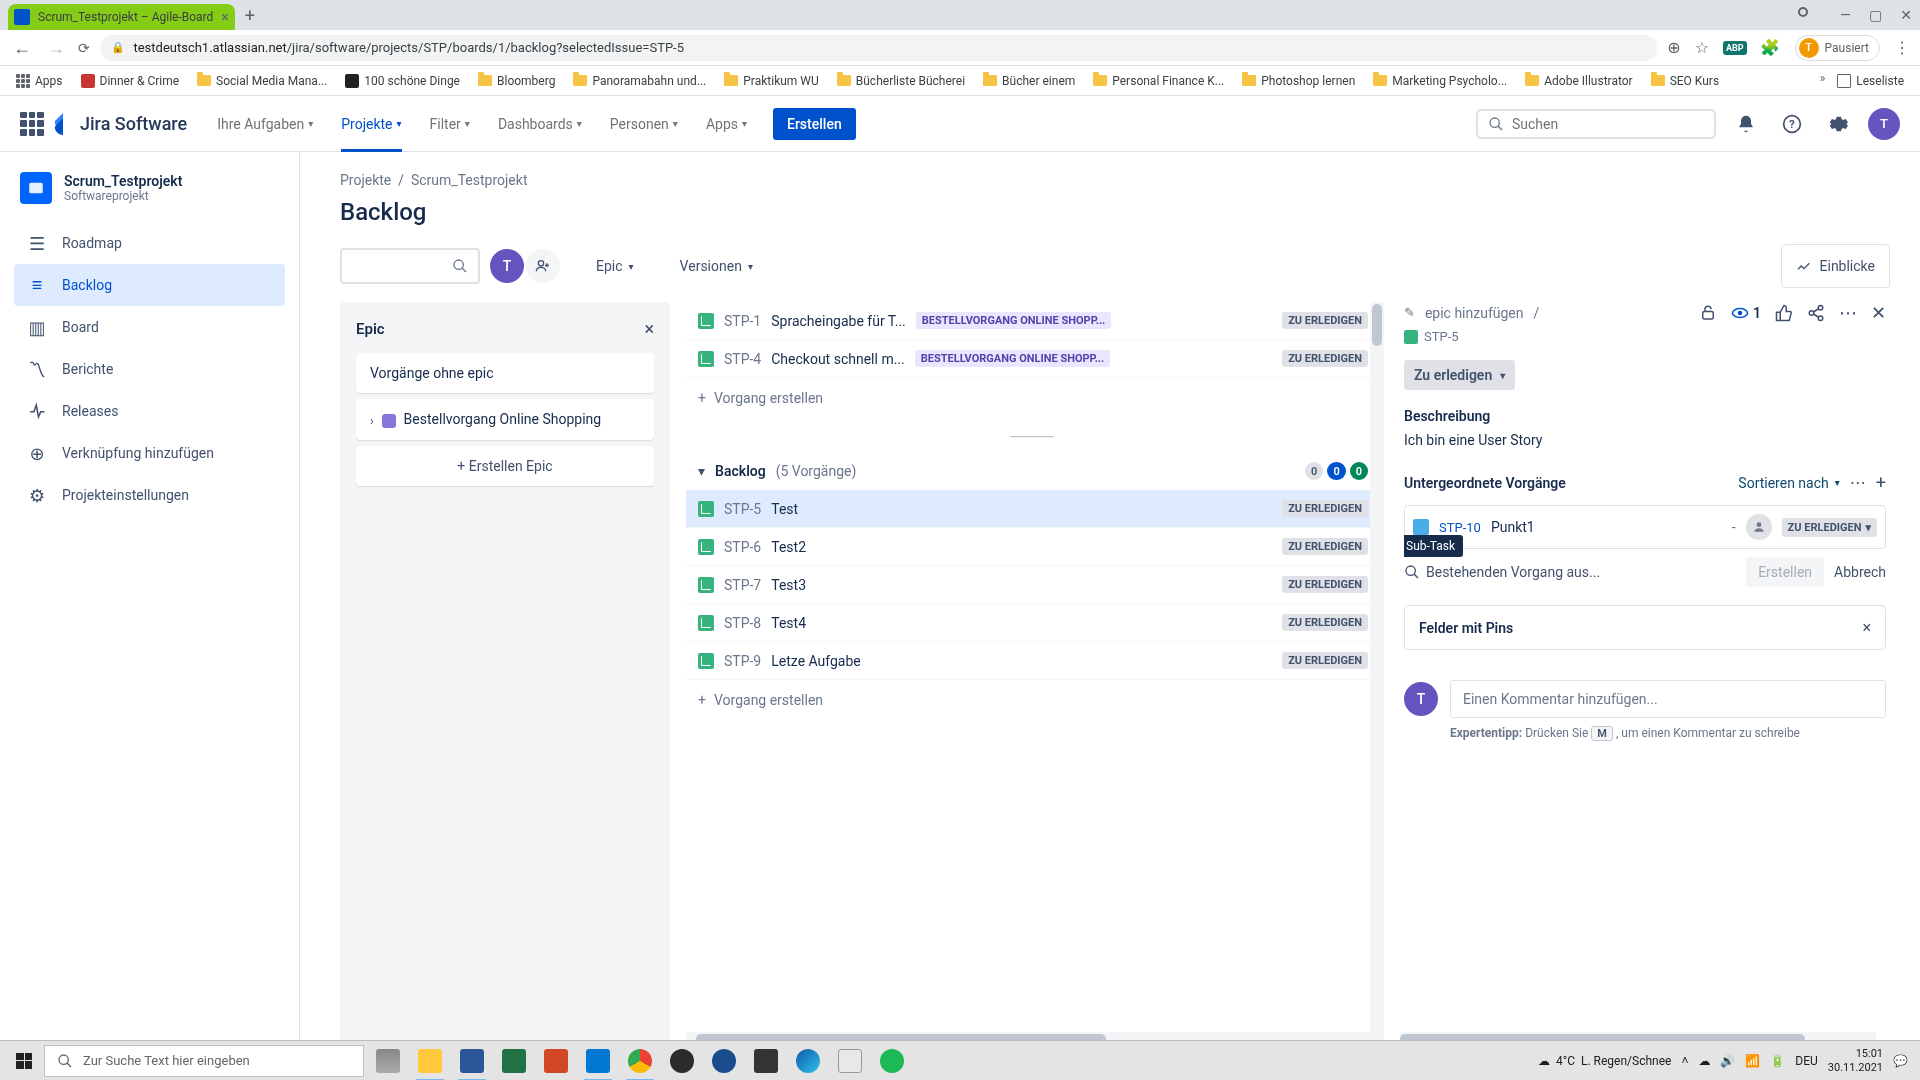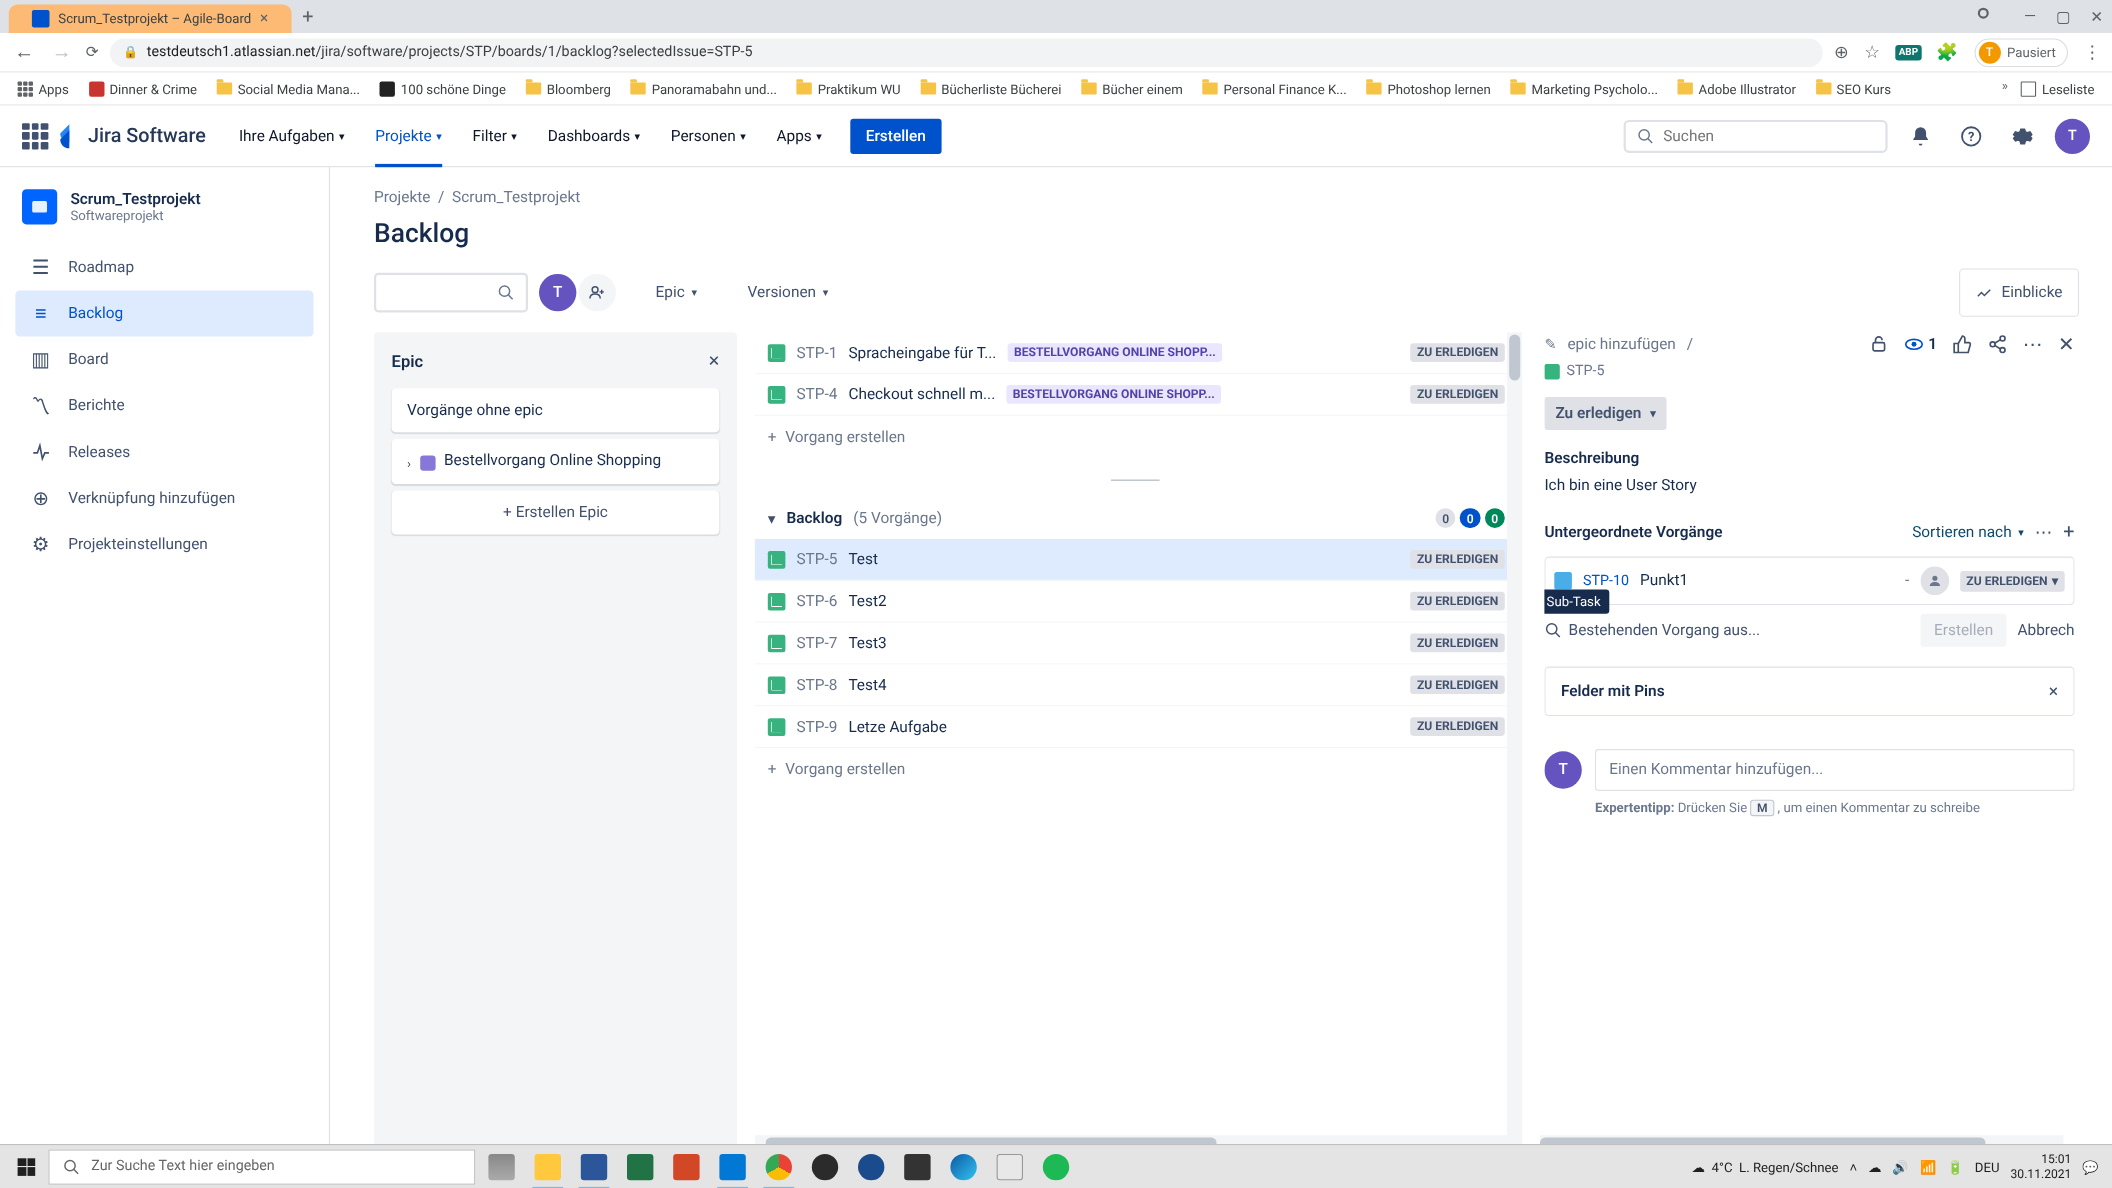--- a/index.html
+++ b/index.html
@@ -1,20 +1,20 @@
 <!DOCTYPE html>
 <html><head>
 <meta charset="utf-8">
 <style>
 * { margin: 0; padding: 0; box-sizing: border-box; font-family: -apple-system, BlinkMacSystemFont, "Segoe UI", Roboto, sans-serif; }
 body { background: #fff; overflow: hidden; width: 1920px; height: 1080px; }
 
 
 .browser-chrome { background: #dee1e6; height: 30px; display: flex; align-items: center; padding: 0 8px; }
-.tab { background: #fdba74; border-radius: 8px 8px 0 0; height: 26px; display: flex; align-items: center; padding: 0 21px; gap: 8px; min-width: 220px; margin-top: 4px; }
+.tab { background: #84cc16; border-radius: 8px 8px 0 0; height: 26px; display: flex; align-items: center; padding: 0 6px; gap: 8px; min-width: 220px; margin-top: 4px; }
 .tab-favicon { width: 16px; height: 16px; background: #0052cc; border-radius: 2px; }
 .tab-title { font-size: 12px; color: #3c4043; flex: 1; }
 .tab-close { color: #5f6368; font-size: 14px; cursor: pointer; }
 .new-tab { color: #5f6368; font-size: 18px; margin-left: 10px; cursor: pointer; }
 .window-controls { margin-left: auto; display: flex; gap: 18px; color: #5f6368; }
 .window-controls span { font-size: 14px; cursor: pointer; }
 .circle-dot { width: 10px; height: 10px; border: 2px solid #5f6368; border-radius: 50%; margin-right: 14px; }
 
 .address-bar-row { background: #fff; height: 36px; display: flex; align-items: center; padding: 0 10px; gap: 10px; border-bottom: 1px solid #e0e0e0; }
 .nav-arrow { color: #5f6368; font-size: 18px; cursor: pointer; width: 24px; text-align: center; }
@@ -41,21 +41,21 @@
 .bm-right { margin-left: auto; display: flex; gap: 6px; }
 .readlist-icon { width: 14px; height: 14px; border: 1.5px solid #5f6368; border-radius: 1px; position: relative; }
 
 
 .jira-nav { height: 56px; display: flex; align-items: center; padding: 0 20px; gap: 8px; border-bottom: 1px solid #dfe1e6; background: #fff; }
 .apps-switcher { width: 24px; height: 24px; display: grid; grid-template-columns: repeat(3,1fr); gap: 2px; cursor: pointer; }
 .apps-switcher span { background: #42526e; border-radius: 1px; }
 .jira-logo-wrap { display: flex; align-items: center; gap: 6px; margin-right: 12px; }
 .jira-logo-icon { color: #0052cc; font-size: 22px; }
 .jira-logo-text { font-size: 18px; font-weight: 500; color: #253858; }
-.nav-item { padding: 0 10px; height: 56px; display: flex; align-items: center; gap: 4px; color: #0f172a; font-size: 14px; cursor: pointer; position: relative; }
+.nav-item { padding: 0 10px; height: 56px; display: flex; align-items: center; gap: 4px; color: #737373; font-size: 14px; cursor: pointer; position: relative; }
 .nav-item.active { color: #0052cc; }
 .nav-item.active::after { content: ''; position: absolute; bottom: 0; left: 10px; right: 10px; height: 3px; background: #0052cc; }
 .chevron-sm { font-size: 10px; }
 .create-btn { background: #0052cc; color: #fff; border: none; padding: 8px 14px; border-radius: 3px; font-size: 14px; font-weight: 500; cursor: pointer; margin-left: 8px; }
 .nav-right { margin-left: auto; display: flex; align-items: center; gap: 14px; }
 .search-box { display: flex; align-items: center; background: #fff; border: 2px solid #dfe1e6; border-radius: 5px; padding: 5px 10px; gap: 8px; width: 240px; }
 .search-box input { border: none; outline: none; font-size: 14px; flex: 1; }
 .nav-icon-btn { width: 32px; height: 32px; border-radius: 50%; display: flex; align-items: center; justify-content: center; color: #42526e; font-size: 18px; cursor: pointer; }
 .purple-avatar { background: #6554c0; color: #fff; font-size: 13px; font-weight: 500; }
 
@@ -154,21 +154,21 @@
 .expert-tip { font-size: 12px; color: #6b778c; margin-left: 46px; }
 .key-badge { background: #f4f5f7; border: 1px solid #c1c7d0; border-radius: 3px; padding: 0 5px; font-size: 11px; font-weight: 600; color: #42526e; }
 .hscroll { position: absolute; bottom: 4px; left: 0; right: 14px; height: 14px; background: #f4f5f7; }
 .hscroll-thumb { position: absolute; top: 2px; height: 10px; background: #c1c7d0; border-radius: 5px; }
 
 
 .taskbar { position: fixed; bottom: 0; left: 0; right: 0; height: 40px; background: #e4e4e4; border-top: 1px solid #c0c0c0; display: flex; align-items: center; padding: 0 4px; }
 .win-start { width: 40px; height: 40px; display: flex; align-items: center; justify-content: center; cursor: pointer; }
 .win-logo { display: grid; grid-template-columns: 1fr 1fr; gap: 1px; width: 16px; height: 16px; }
 .win-logo span { background: #202020; }
-.win-search { display: flex; align-items: center; gap: 10px; background: #fff; height: 32px; padding: 0 12px; width: 388px; border: 1px solid #c0c0c0; font-size: 13px; color: #666; }
+.win-search { display: flex; align-items: center; gap: 10px; background: #fff; height: 32px; padding: 0 12px; width: 320px; border: 1px solid #c0c0c0; font-size: 13px; color: #666; }
 .task-icons { display: flex; gap: 2px; margin-left: 4px; }
 .task-icon { width: 40px; height: 40px; display: flex; align-items: center; justify-content: center; cursor: pointer; position: relative; }
 .task-icon.active::after { content: ''; position: absolute; bottom: 0; left: 6px; right: 6px; height: 2px; background: #76b9ed; }
 .icon-box { width: 24px; height: 24px; border-radius: 3px; }
 .systray { margin-left: auto; display: flex; align-items: center; gap: 10px; font-size: 12px; color: #202020; padding-right: 8px; }
 .weather-info { display: flex; align-items: center; gap: 6px; font-size: 12px; }
 .time-block { text-align: right; font-size: 11px; line-height: 1.2; }
 
 svg { display: block; }
 </style>

